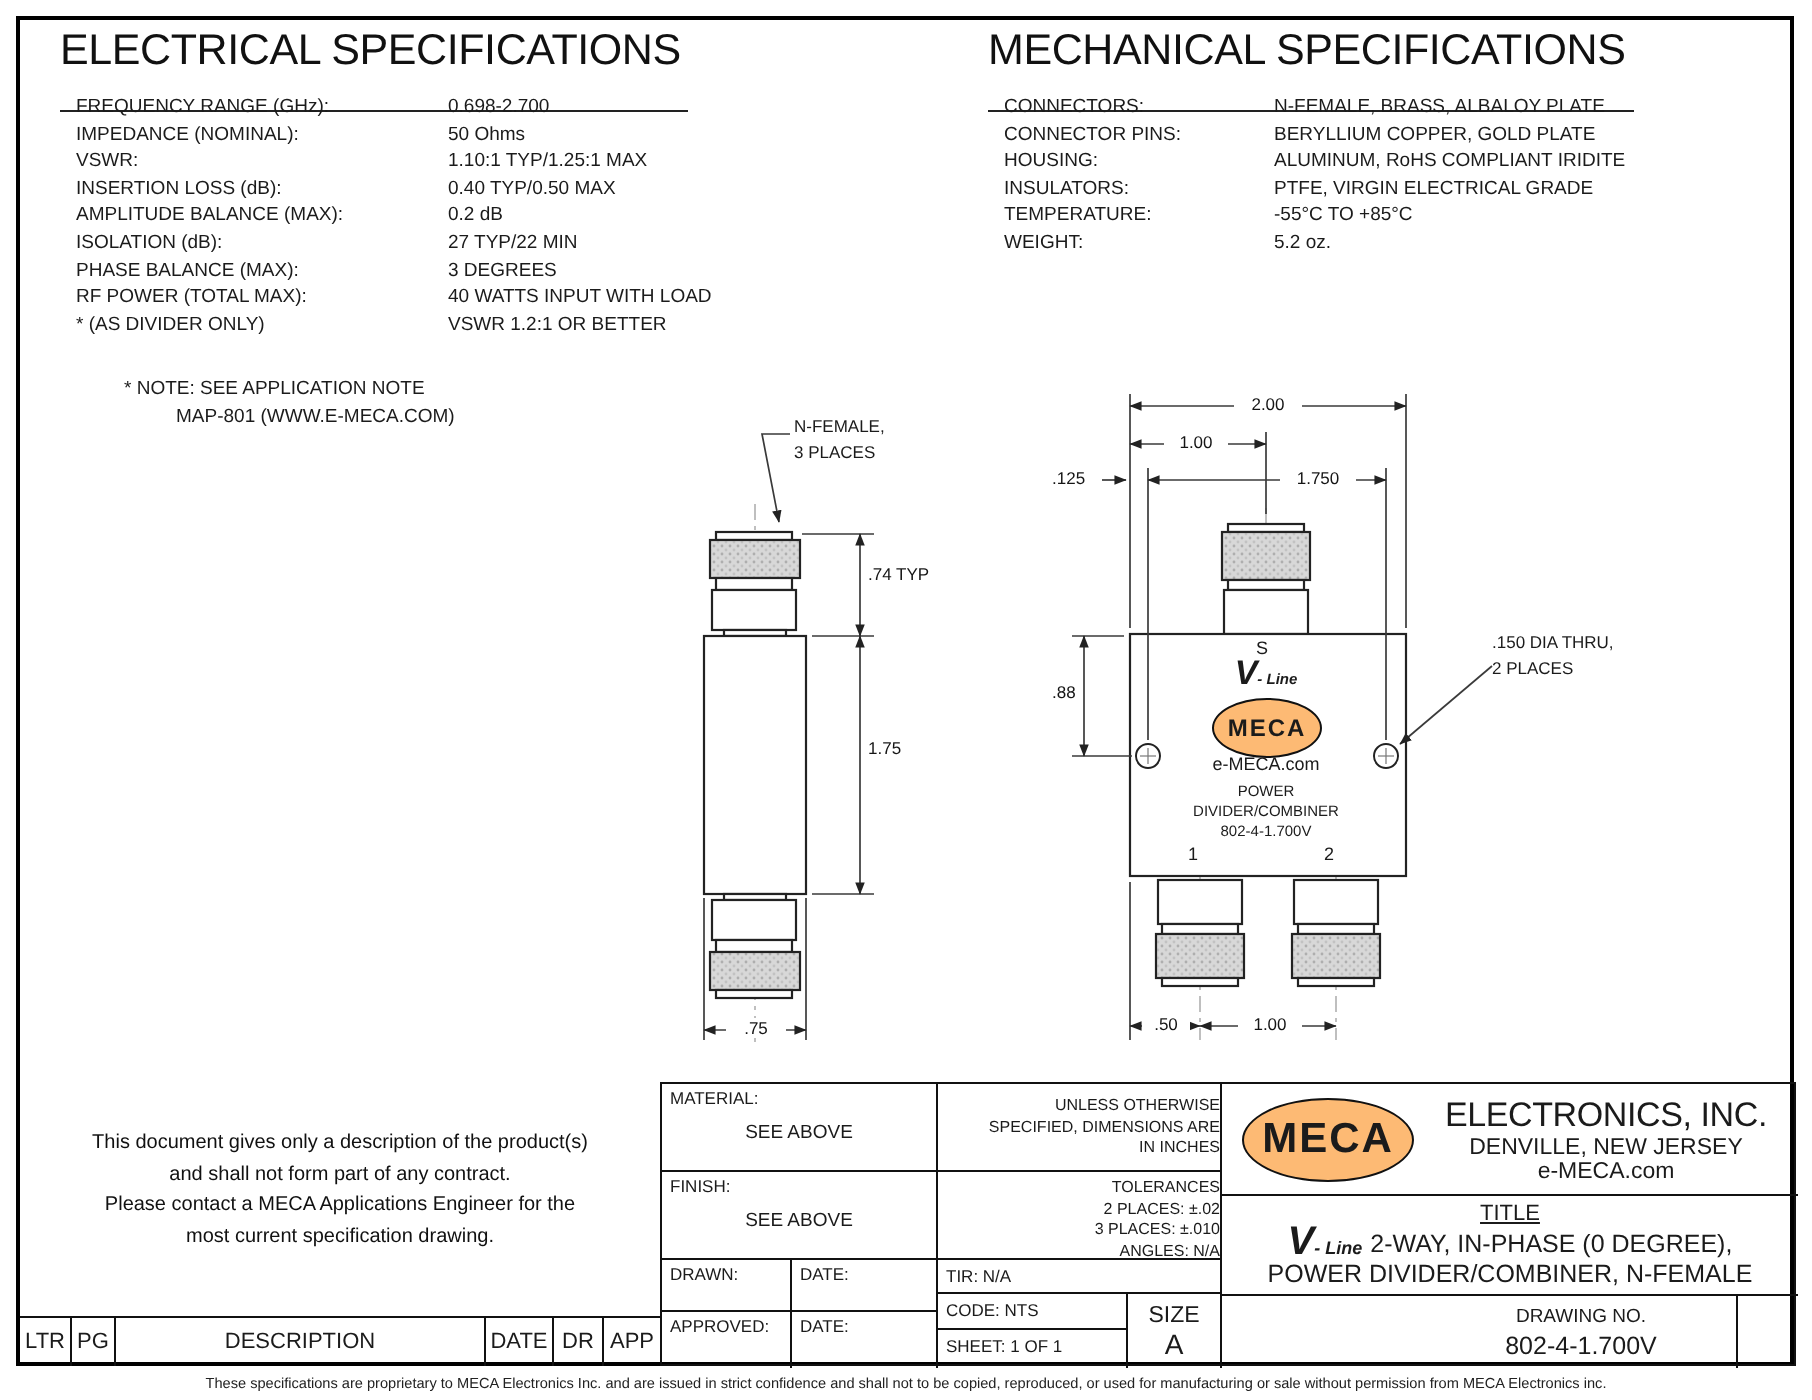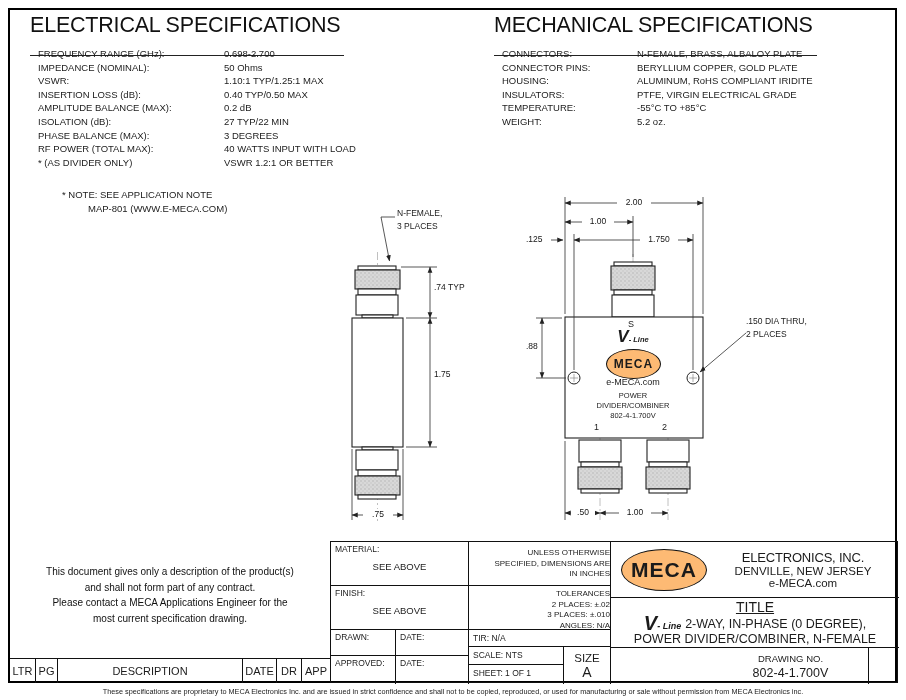--- a/index.html
+++ b/index.html
@@ -29,24 +29,24 @@
   .tb{border:1.5px solid #111;box-sizing:border-box;}
   .cell{position:absolute;border-right:1.4px solid #111;border-bottom:1.4px solid #111;box-sizing:border-box;overflow:hidden;}
   .nbr{border-right:none;} .nbb{border-bottom:none;}
   .cell-label{font-size:8.5px;padding:2px 0 0 4px;}
   .cell-value{font-size:9.5px;text-align:center;margin-top:7px;}
   .cell-pre{white-space:pre-line;text-align:right;font-size:8px;line-height:10.5px;padding-top:3px;}
   .cell-inline{font-size:8.5px;padding:3px 0 0 4px;}
   .sizebox{display:flex;flex-direction:column;align-items:center;justify-content:center;}
   .size-l{font-size:11.5px;} .size-v{font-size:14px;}
   .hdrflex{display:flex;align-items:center;}
-  .co-name{font-size:13px;letter-spacing:-0.2px;}
+  .co-name{font-size:17px;letter-spacing:-0.2px;}
   .co-sub{font-size:11.5px;}
   .titlecell{display:flex;flex-direction:column;align-items:center;justify-content:center;}
-  .t-label{font-size:14px;text-decoration:underline;}
+  .t-label{font-size:11px;text-decoration:underline;}
   .t-line{font-size:12.5px;line-height:14.5px;display:flex;align-items:flex-end;justify-content:center;}
   .codecell{display:flex;flex-direction:column;align-items:center;justify-content:center;gap:2px;}
   .code-l{font-size:9.5px;} .code-v{font-size:12.5px;}
   .footer{font-size:7.3px;text-align:center;width:906px;color:#222;}
   svg{position:absolute;left:0;top:0;z-index:1;}
   .txt{z-index:3;}
 </style>
 </head>
 <body>
 
@@ -286,21 +286,21 @@
   <div class="cell" style="left:138px;top:44px;width:142px;height:44px;">
     <div class="cell-pre">TOLERANCES
 2 PLACES: ±.02
 3 PLACES: ±.010
 ANGLES: N/A</div>
   </div>
   <div class="cell" style="left:138px;top:88px;width:142px;height:17px;">
     <div class="cell-inline">TIR: N/A</div>
   </div>
   <div class="cell" style="left:138px;top:105px;width:95px;height:18px;">
-    <div class="cell-inline">SCALE: NTS</div>
+    <div class="cell-inline">CODE: NTS</div>
   </div>
   <div class="cell nbb" style="left:138px;top:123px;width:95px;height:19px;">
     <div class="cell-inline">SHEET: 1 OF 1</div>
   </div>
   <div class="cell nbb sizebox" style="left:233px;top:105px;width:47px;height:37px;">
     <div class="size-l">SIZE</div>
     <div class="size-v">A</div>
   </div>
 
   <div class="cell nbr hdrflex" style="left:280px;top:0;width:288px;height:56px;">

